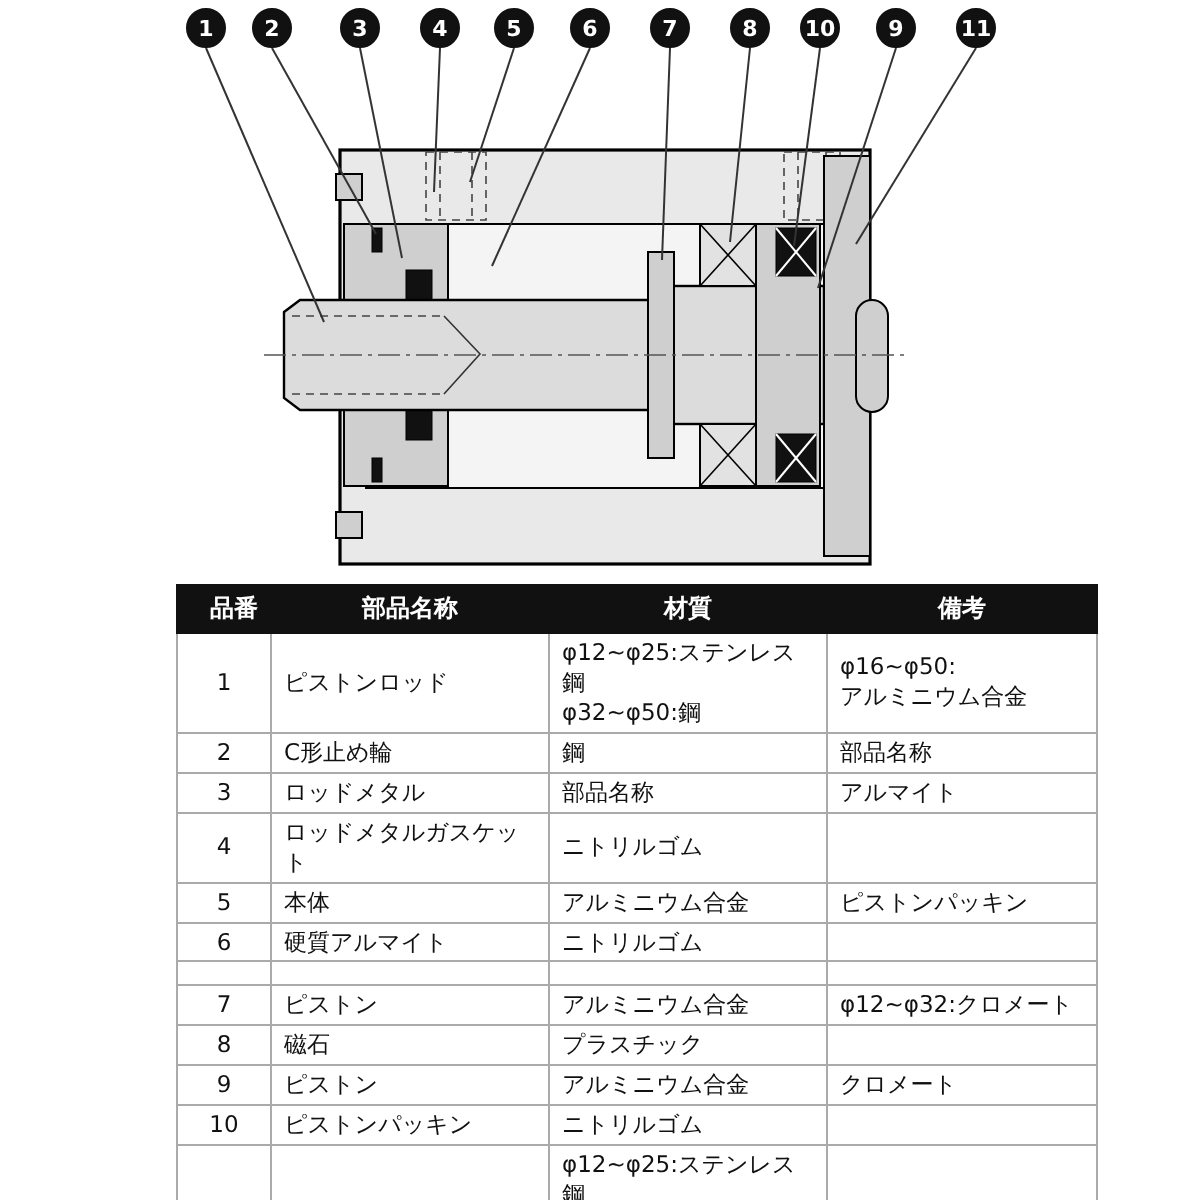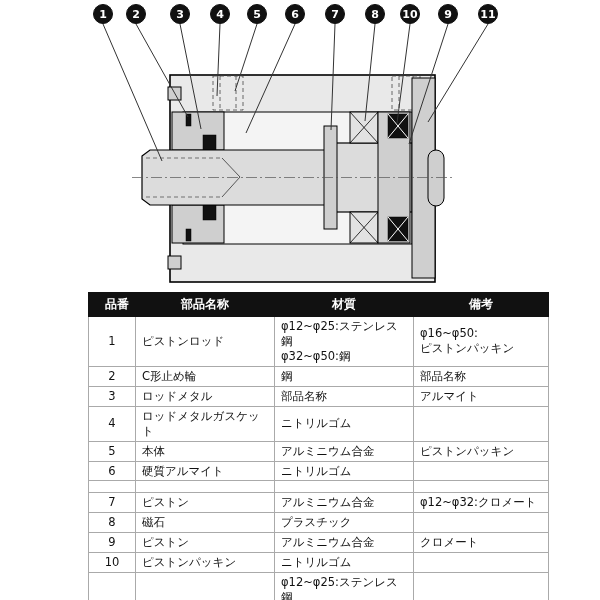--- a/index.html
+++ b/index.html
@@ -188,21 +188,21 @@
         <th class="col-note">備考</th>
       </tr>
     </thead>
     <tbody>
         <tr>
           <td class="col-no">1</td>
           <td class="col-name">ピストンロッド</td>
           <td class="col-material">φ12~φ25:ステンレス鋼
 φ32~φ50:鋼</td>
           <td class="col-note">φ16~φ50:
-ピストンパッキン</td>
+アルミニウム合金</td>
         </tr>
         <tr>
           <td class="col-no">2</td>
           <td class="col-name">C形止め輪</td>
           <td class="col-material">鋼</td>
           <td class="col-note">部品名称</td>
         </tr>
         <tr>
           <td class="col-no">3</td>
           <td class="col-name">ロッドメタル</td>

